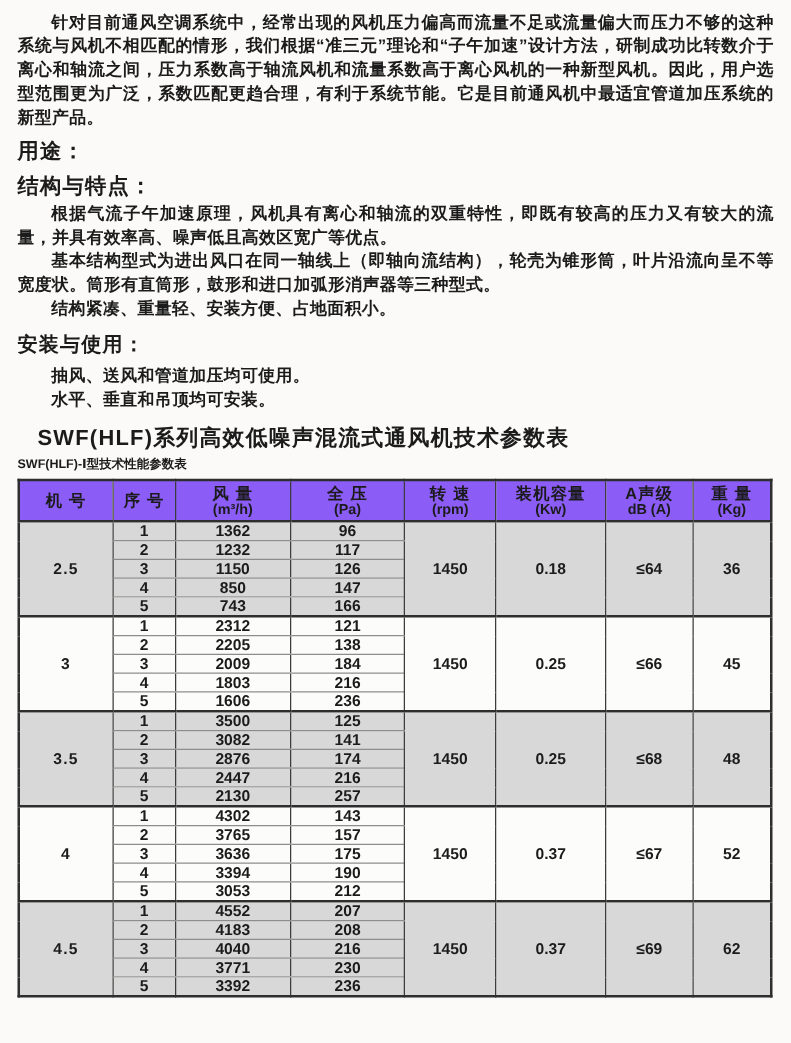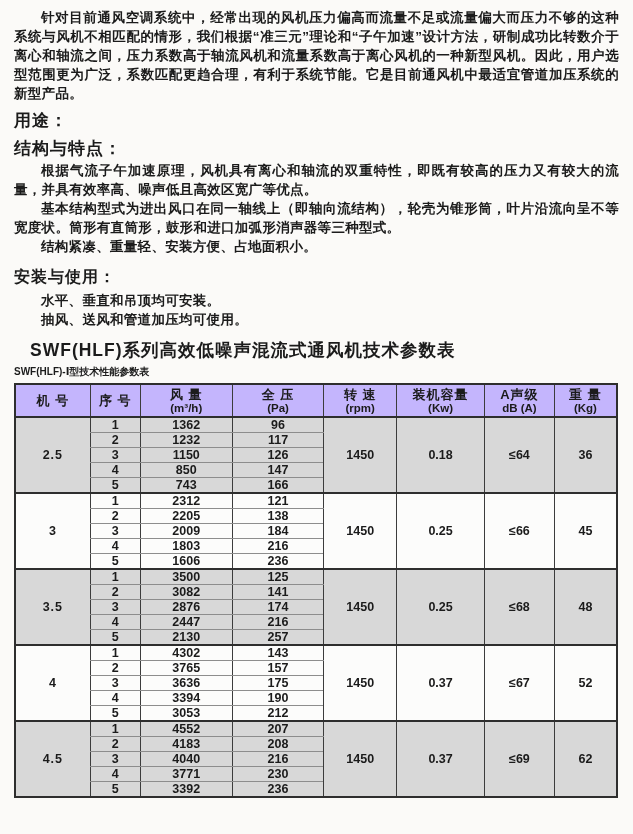--- a/index.html
+++ b/index.html
@@ -52,21 +52,21 @@
   table.params th, table.params td {
     border-left: 1px solid #3c3c3c;
     text-align: center;
     vertical-align: middle;
     padding: 0;
     overflow: hidden;
   }
   table.params thead th {
     border-bottom: 2px solid #2e2e2e;
     height: 33px;
-    background: #c4b5fd;
+    background: #8b5cf6;
   }
   .th-name { display: block; font-size: 13px; line-height: 15px; letter-spacing: 1px; }
   .th-unit { display: block; font-size: 11.5px; line-height: 13px; letter-spacing: 0; }
   table.params tbody tr { height: 15px; }
   table.params tbody td { font-size: 12.5px; line-height: 14px; }
   td.model-cell { font-size: 13.5px; letter-spacing: 1px; }
   td.seq-cell, td.flow-cell, td.pressure-cell { border-bottom: 1px solid #8d8d8d; }
   tr.group-first td { border-top: 2px solid #2e2e2e; }
   tr.shaded td { background: #d8d8d8; }
 </style>
@@ -78,22 +78,22 @@
   <p class="body-text indent">针对目前通风空调系统中，经常出现的风机压力偏高而流量不足或流量偏大而压力不够的这种系统与风机不相匹配的情形，我们根据“准三元”理论和“子午加速”设计方法，研制成功比转数介于离心和轴流之间，压力系数高于轴流风机和流量系数高于离心风机的一种新型风机。因此，用户选型范围更为广泛，系数匹配更趋合理，有利于系统节能。它是目前通风机中最适宜管道加压系统的新型产品。</p>
 
   <h2 class="section-heading">用途：</h2>
 
   <h2 class="section-heading">结构与特点：</h2>
   <p class="body-text indent">根据气流子午加速原理，风机具有离心和轴流的双重特性，即既有较高的压力又有较大的流量，并具有效率高、噪声低且高效区宽广等优点。</p>
   <p class="body-text indent">基本结构型式为进出风口在同一轴线上（即轴向流结构），轮壳为锥形筒，叶片沿流向呈不等宽度状。筒形有直筒形，鼓形和进口加弧形消声器等三种型式。</p>
   <p class="body-text indent">结构紧凑、重量轻、安装方便、占地面积小。</p>
 
   <h2 class="section-heading large">安装与使用：</h2>
+  <p class="body-text indent">抽风、送风和管道加压均可使用。</p>
   <p class="body-text indent">水平、垂直和吊顶均可安装。</p>
-  <p class="body-text indent">抽风、送风和管道加压均可使用。</p>
 
   <h1 class="table-title">SWF(HLF)系列高效低噪声混流式通风机技术参数表</h1>
   <h3 class="table-subtitle">SWF(HLF)-Ⅰ型技术性能参数表</h3>
 
   <table class="params">
     <colgroup>
       <col style="width:12.5%">
       <col style="width:8.3%">
       <col style="width:15.3%">
       <col style="width:15.2%">

